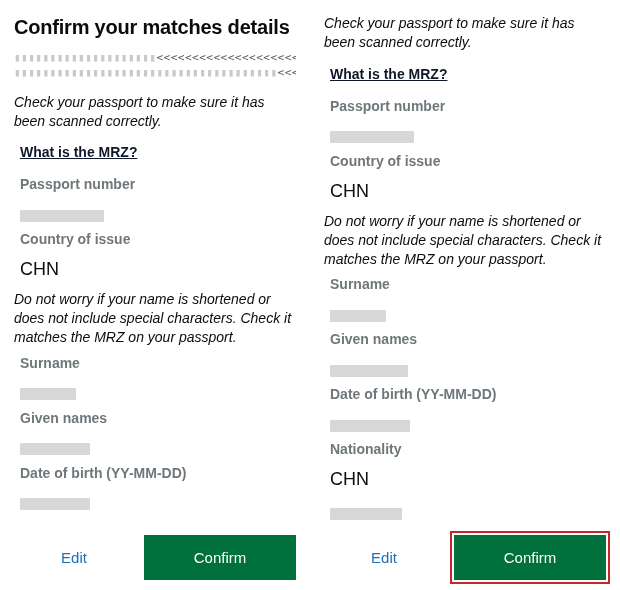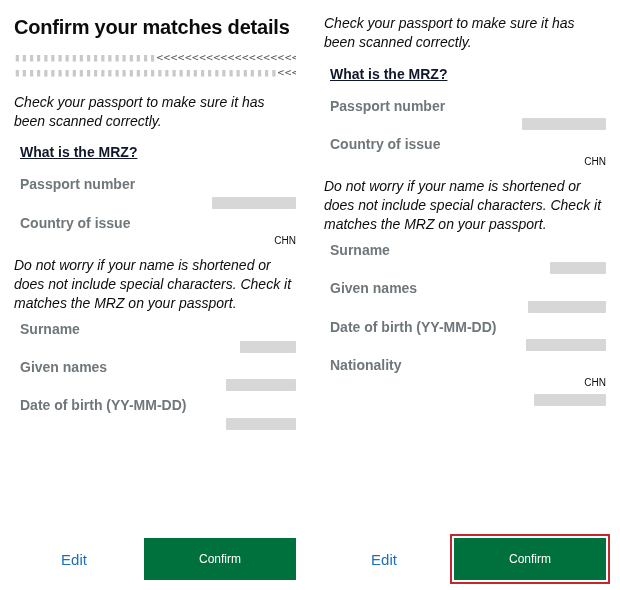--- a/index.html
+++ b/index.html
@@ -61,25 +61,24 @@
     font-size: 14px;
   }
   .label {
     font-weight: 700;
     color: #6f777b;
     font-size: 14px;
     margin-left: 6px;
     margin-top: 6px;
   }
   .val {
-    font-size: 10px;
+    font-size: 18px;
     margin-left: 6px;
-    margin-top: 4px;
+    margin-top: 12px;
     margin-bottom: 6px;
-    text-align: right;
   }
   .redact {
     display: inline-block;
     height: 12px;
     background: #d7d7d7;
     border-radius: 1px;
     vertical-align: middle;
   }
   .note {
     font-size: 14px;
@@ -101,21 +100,21 @@
     font-size: 15px;
     padding: 12px 0;
     cursor: pointer;
     background: transparent;
     border: none;
   }
   .confirm {
     flex: 1 1 auto;
     background: #00703c;
     color: #fff;
-    font-size: 12px;
+    font-size: 15px;
     padding: 14px 4px;
     text-align: center;
     border: none;
     cursor: pointer;
   }
   .confirm.highlighted {
     outline: 2px solid #c1272d;
     outline-offset: 2px;
   }
   

